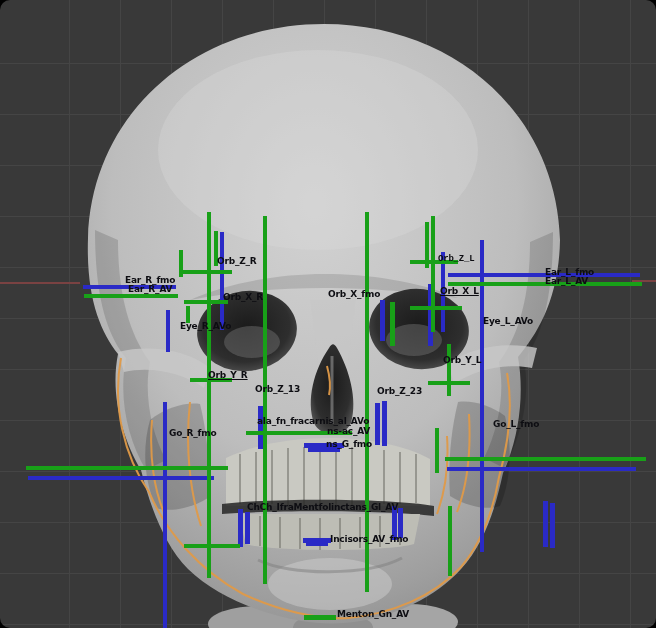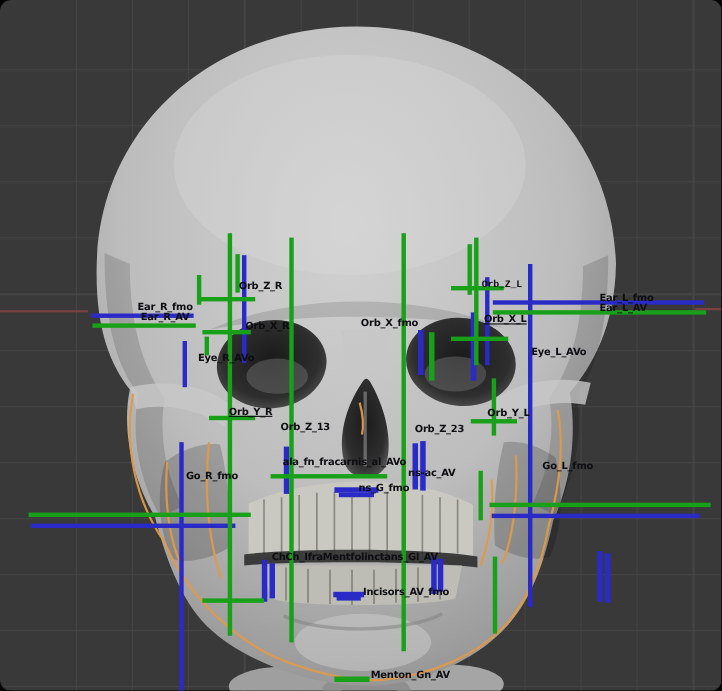--- a/index.html
+++ b/index.html
@@ -149,25 +149,25 @@
       <div class="mlabel" style="left: 217px; top: 257px;">Orb_Z_R</div>
       <div class="mlabel" style="left: 223px; top: 293px;">Orb_X_R</div>
       <div class="mlabel" style="left: 180px; top: 322px;">Eye_R_AVo</div>
       <div class="mlabel" style="left: 328px; top: 290px;">Orb_X_fmo</div>
       <div class="mlabel" style="left: 438px; top: 255px; font-family: Liberation Mono, monospace;">Orb_Z_L</div>
       <div class="mlabel" style="left: 440px; top: 287px; text-decoration: underline;">Orb_X_L</div>
       <div class="mlabel" style="left: 483px; top: 317px; text-align: center;">Eye_L_AVo</div>
       <div class="mlabel" style="left: 545px; top: 268px;">Ear_L_fmo</div>
       <div class="mlabel" style="left: 545px; top: 277px;">Ear_L_AV</div>
       <div class="mlabel" style="left: 208px; top: 371px; text-decoration: underline;">Orb_Y_R</div>
-      <div class="mlabel" style="left: 443px; top: 372px; text-align: right;">Orb_Y_L</div>
+      <div class="mlabel" style="left: 443px; top: 356px; text-align: right;">Orb_Y_L</div>
       <div class="mlabel" style="left: 255px; top: 385px;">Orb_Z_13</div>
       <div class="mlabel" style="left: 377px; top: 387px;">Orb_Z_23</div>
       <div class="mlabel" style="left: 169px; top: 429px;">Go_R_fmo</div>
       <div class="mlabel" style="left: 493px; top: 420px;">Go_L_fmo</div>
       <div class="mlabel" style="left: 257px; top: 417px;">ala_fn_fracarnis_al_AVo</div>
-      <div class="mlabel" style="left: 327px; top: 427px; margin-left: 44px;">ns-ac_AV</div>
+      <div class="mlabel" style="left: 327px; top: 427px;">ns-ac_AV</div>
       <div class="mlabel" style="left: 326px; top: 440px;">ns_G_fmo</div>
       <div class="mlabel" style="left: 247px; top: 503px;">ChCh_IfraMentfolinctans_Gl_AV</div>
       <div class="mlabel" style="left: 330px; top: 535px;">Incisors_AV_fmo</div>
       <div class="mlabel" style="left: 337px; top: 610px;">Menton_Gn_AV</div>
     </div>
 </div>
 
 </body></html>

